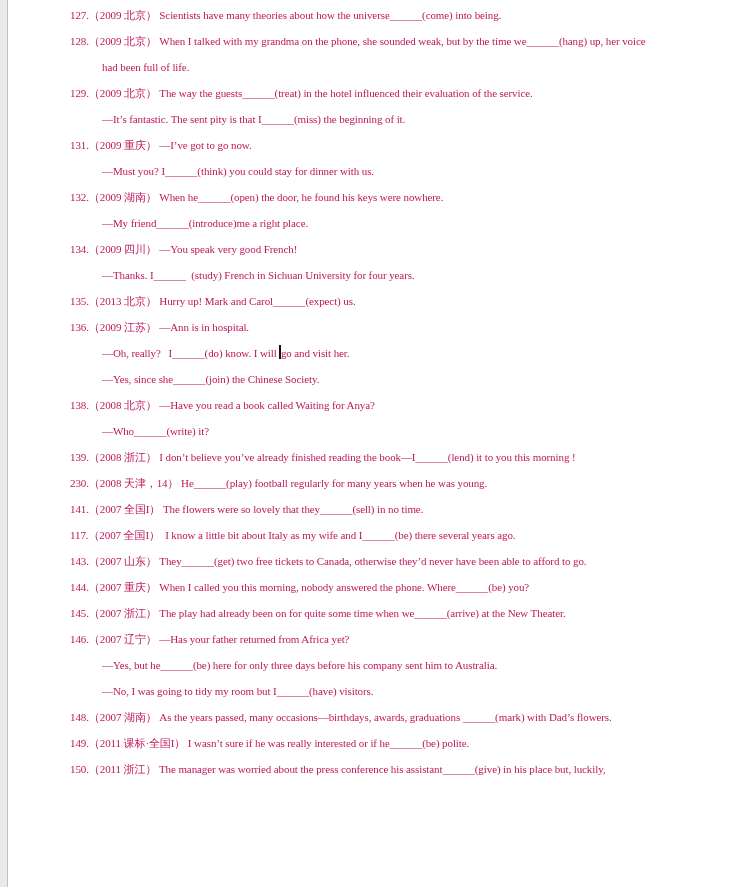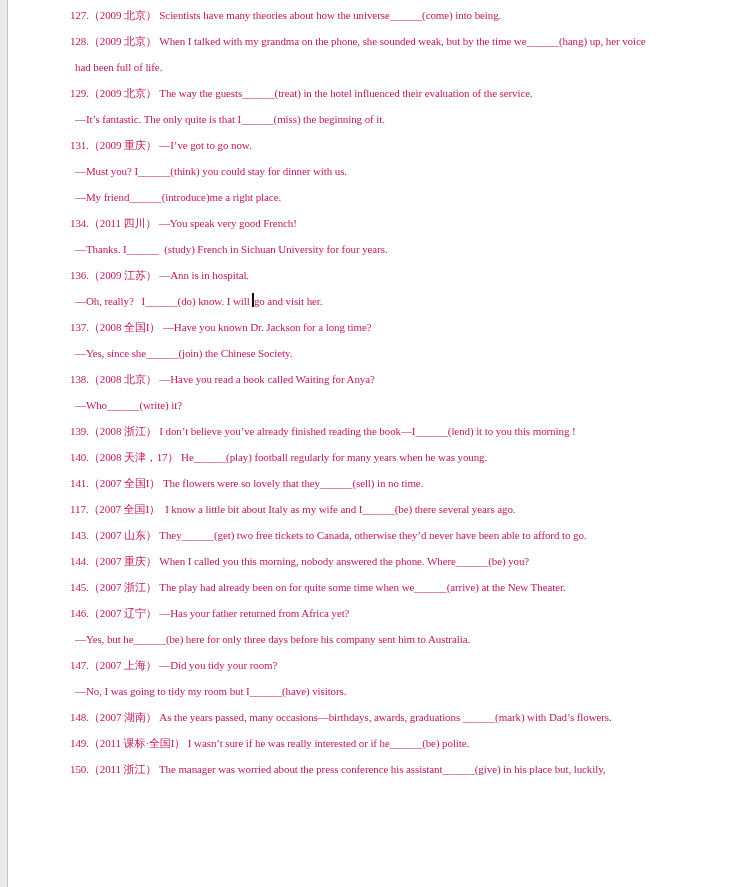--- a/index.html
+++ b/index.html
@@ -40,61 +40,61 @@
   .line {
     height: 26px;
     line-height: 26px;
     font-size: 11px;
     color: #be185d;
     white-space: pre;
     padding-left: 62px;
     letter-spacing: -0.1px;
   }
   .line.answer {
-    padding-left: 67px;
+    padding-left: 94px;
   }
   .caret {
     display: inline-block;
     width: 1.5px;
     height: 14px;
     background: #111111;
     vertical-align: -2px;
   }
 </style>
 </head>
 <body>
 
 <div class="gutter"></div>
 
 <div class="page">
   <div class="text-area" id="text-area">
       <div class="line">127.（2009 北京） Scientists have many theories about how the universe______(come) into being.</div>
       <div class="line">128.（2009 北京） When I talked with my grandma on the phone, she sounded weak, but by the time we______(hang) up, her voice</div>
       <div class="line answer">had been full of life.</div>
       <div class="line">129.（2009 北京） The way the guests______(treat) in the hotel influenced their evaluation of the service.</div>
-      <div class="line answer">—It’s fantastic. The only quite is that I______(miss) the beginning of it.</div>
+      <div class="line answer">—It’s fantastic. The sent pity is that I______(miss) the beginning of it.</div>
       <div class="line">131.（2009 重庆） —I’ve got to go now.</div>
       <div class="line answer">—Must you? I______(think) you could stay for dinner with us.</div>
+      <div class="line">132.（2009 湖南） When he______(open) the door, he found his keys were nowhere.</div>
       <div class="line answer">—My friend______(introduce)me a right place.</div>
-      <div class="line">134.（2011 四川） —You speak very good French!</div>
+      <div class="line">134.（2009 四川） —You speak very good French!</div>
       <div class="line answer">—Thanks. I______  (study) French in Sichuan University for four years.</div>
+      <div class="line">135.（2013 北京） Hurry up! Mark and Carol______(expect) us.</div>
       <div class="line">136.（2009 江苏） —Ann is in hospital.</div>
       <div class="line answer"><span>—Oh, really?   I______(do) know. I will </span><span class="caret"></span><span>go and visit her.</span></div>
-      <div class="line">137.（2008 全国I） —Have you known Dr. Jackson for a long time?</div>
       <div class="line answer">—Yes, since she______(join) the Chinese Society.</div>
       <div class="line">138.（2008 北京） —Have you read a book called Waiting for Anya?</div>
       <div class="line answer">—Who______(write) it?</div>
       <div class="line">139.（2008 浙江） I don’t believe you’ve already finished reading the book—I______(lend) it to you this morning !</div>
-      <div class="line">140.（2008 天津，17） He______(play) football regularly for many years when he was young.</div>
+      <div class="line">230.（2008 天津，14） He______(play) football regularly for many years when he was young.</div>
       <div class="line">141.（2007 全国I） The flowers were so lovely that they______(sell) in no time.</div>
       <div class="line">117.（2007 全国I）  I know a little bit about Italy as my wife and I______(be) there several years ago.</div>
       <div class="line">143.（2007 山东） They______(get) two free tickets to Canada, otherwise they’d never have been able to afford to go.</div>
       <div class="line">144.（2007 重庆） When I called you this morning, nobody answered the phone. Where______(be) you?</div>
       <div class="line">145.（2007 浙江） The play had already been on for quite some time when we______(arrive) at the New Theater.</div>
       <div class="line">146.（2007 辽宁） —Has your father returned from Africa yet?</div>
       <div class="line answer">—Yes, but he______(be) here for only three days before his company sent him to Australia.</div>
-      <div class="line">147.（2007 上海） —Did you tidy your room?</div>
       <div class="line answer">—No, I was going to tidy my room but I______(have) visitors.</div>
       <div class="line">148.（2007 湖南） As the years passed, many occasions—birthdays, awards, graduations ______(mark) with Dad’s flowers.</div>
       <div class="line">149.（2011 课标·全国I） I wasn’t sure if he was really interested or if he______(be) polite.</div>
       <div class="line">150.（2011 浙江） The manager was worried about the press conference his assistant______(give) in his place but, luckily,</div>
     </div>
 </div>
 
 </body></html>

